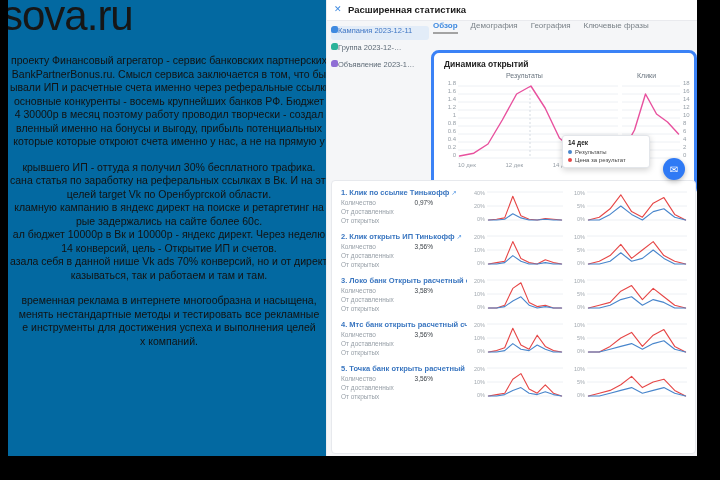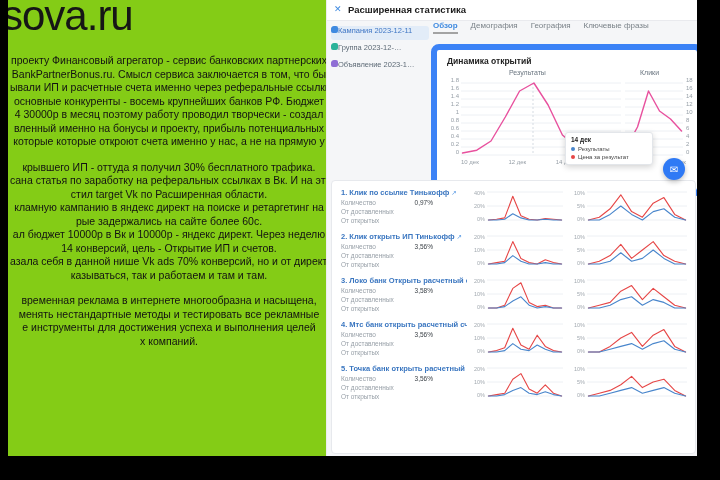--- a/index.html
+++ b/index.html
@@ -1,37 +1,37 @@
 <!DOCTYPE html>
 <html><head>
 <meta charset="utf-8">
 <style>
   html,body{margin:0;padding:0;background:#000;}
   .stage{position:relative;width:720px;height:480px;background:#000;overflow:hidden;
          font-family:"Liberation Sans",sans-serif;}
-  .page{position:absolute;left:8px;top:0;width:689px;height:456px;background:#84cc16;overflow:hidden;}
+  .page{position:absolute;left:8px;top:0;width:689px;height:456px;background:#0369a1;overflow:hidden;}
   .logo{position:absolute;left:-6px;top:-8px;font-size:42px;font-weight:500;color:#161616;letter-spacing:-1px;}
   .article{position:absolute;left:2px;top:54px;width:318px;font-size:10.5px;color:#121212;text-align:center;}
   .para{margin-bottom:12px;}
   .line{white-space:nowrap;overflow:hidden;height:13.5px;line-height:13.5px;}
 
   .panel{position:absolute;left:318px;top:0;width:371px;height:456px;background:#f5f6f8;overflow:hidden;border-left:1px solid #ececee;}
   .panel-header{position:absolute;left:0;top:0;width:100%;height:20px;background:#fff;border-bottom:1px solid #e9eaee;}
   .close{position:absolute;left:7px;top:4px;color:#3f8ae0;font-size:9px;line-height:11px;cursor:pointer;}
   .panel-title{position:absolute;left:21px;top:4px;font-size:9.5px;font-weight:700;color:#1b1b1b;}
   .tabs{position:absolute;left:106px;top:21px;display:flex;gap:13px;font-size:8px;color:#7a8288;}
   .tab{padding-bottom:2px;white-space:nowrap;}
   .tab.active{color:#3f8ae0;border-bottom:2px solid #a3a3a3;font-weight:700;}
   .sidebar{position:absolute;left:4px;top:26px;width:98px;}
   .sb-item{display:flex;align-items:flex-start;height:14px;margin-bottom:3px;font-size:7.5px;color:#5d6a76;
            padding:0 0;border-radius:3px;white-space:nowrap;overflow:hidden;}
   .sb-item.active{background:#e2ecf8;color:#3f76c4;}
   .sb-ic{width:7px;height:7px;border-radius:2px;flex:0 0 auto;}
 
-  .card{position:absolute;left:104px;top:44px;width:260px;height:140px;background:#fff;border:6px solid #3b82f6;border-radius:8px;}
+  .card{position:absolute;left:104px;top:50px;width:260px;height:140px;background:#fff;border:3px solid #3b82f6;border-radius:8px;}
   .card-title{position:absolute;left:10px;top:6px;font-size:8.5px;font-weight:700;color:#222;}
   .subtitle{position:absolute;top:19px;font-size:7px;color:#6b7680;}
   .s1{left:72px;} .s2{left:203px;}
   #ch-left{position:absolute;left:24px;top:30px;} #ch-right{position:absolute;left:188px;top:30px;}
   .yticks{position:absolute;display:flex;flex-direction:column;justify-content:space-between;
           font-size:6px;color:#98a0a8;}
   #yt-left{left:2px;top:27px;width:20px;height:78px;text-align:right;}
   #yt-right{left:249px;top:27px;width:12px;height:78px;text-align:left;}
   .xticks{position:absolute;display:flex;justify-content:space-between;font-size:6px;color:#98a0a8;}
   #xt-left{left:24px;top:109px;width:160px;} #xt-right{left:185px;top:109px;width:64px;}
@@ -62,27 +62,27 @@
 <div class="stage">
   <div class="page">
     <div class="logo">sova.ru</div>
     <div class="article" id="article">
         <div class="para">
           <div class="line">проекту Финансовый агрегатор - сервис банковских партнерских</div>
           <div class="line">BankPartnerBonus.ru. Смысл сервиса заключается в том, что бы</div>
           <div class="line">ывали ИП и расчетные счета именно через реферальные ссылки</div>
           <div class="line">основные конкуренты - восемь крупнейших банков РФ. Бюджет</div>
           <div class="line">4 30000р в месяц поэтому работу проводил творчески - создал</div>
-          <div class="line">вленный именно на бонусы и проекту, прибыль потенциальных</div>
+          <div class="line">вленный именно на бонусы и выгоду, прибыль потенциальных</div>
           <div class="line">которые которые откроют счета именно у нас, а не на прямую у</div>
         </div>
         <div class="para">
           <div class="line">крывшего ИП - оттуда я получил 30% бесплатного трафика.</div>
           <div class="line">сана статья по заработку на реферальных ссылках в Вк. И на эту</div>
-          <div class="line">стил target Vk по Расширенная области.</div>
+          <div class="line">целей target Vk по Оренбургской области.</div>
           <div class="line">кламную кампанию в яндекс директ на поиске и ретаргетинг на</div>
           <div class="line">рые задержались на сайте более 60с.</div>
           <div class="line">ал бюджет 10000р в Вк и 10000р - яндекс директ. Через неделю</div>
           <div class="line">14 конверсий, цель - Открытие ИП и счетов.</div>
           <div class="line">азала себя в данной нише Vk ads 70% конверсий, но и от директа</div>
           <div class="line">казываться, так и работаем и там и там.</div>
         </div>
         <div class="para">
           <div class="line">временная реклама в интернете многообразна и насыщена,</div>
           <div class="line">менять нестандартные методы и тестировать все рекламные</div>

